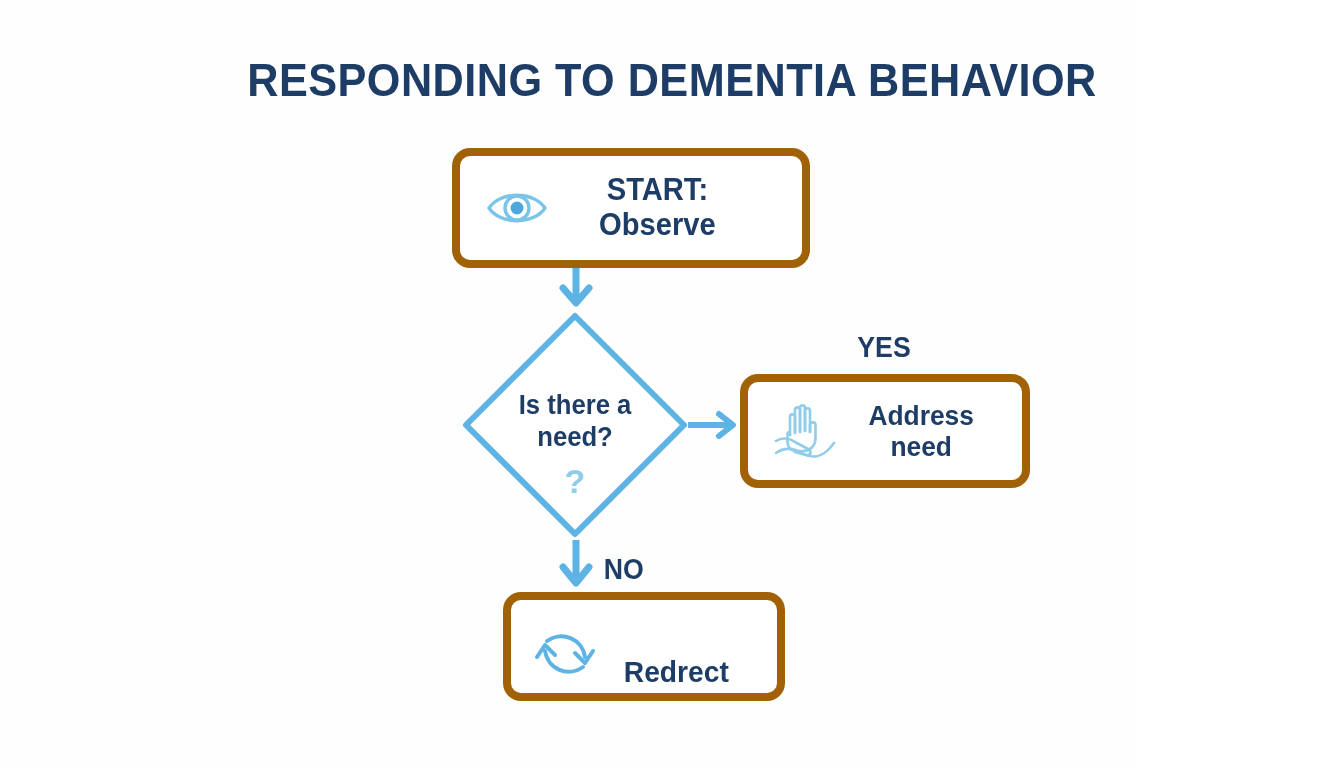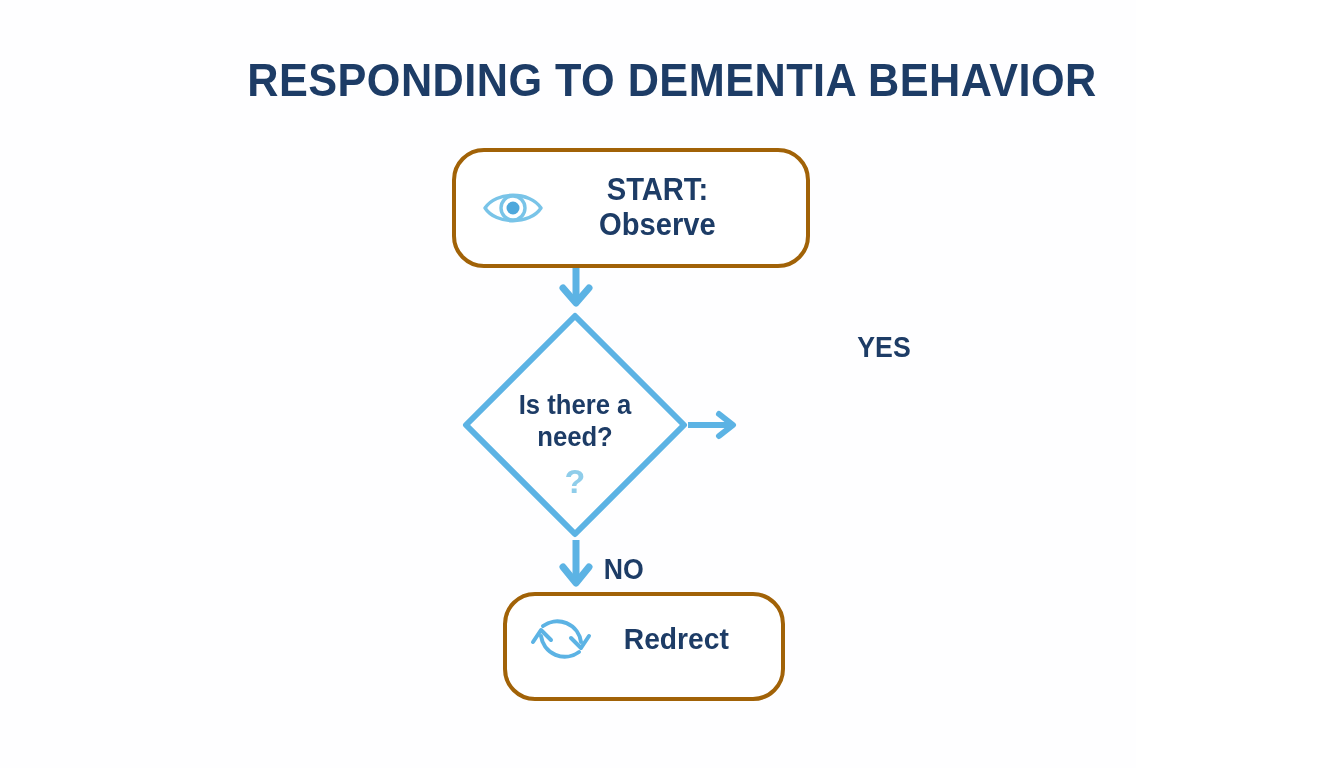--- a/index.html
+++ b/index.html
@@ -30,22 +30,22 @@
     color: #1d3c66;
     transform: scaleX(0.92);
     transform-origin: center center;
     white-space: nowrap;
   }
 
   
   .node-box {
     position: absolute;
     box-sizing: border-box;
-    border: 4px solid #a16207;
-    border-radius: 32px;
+    border: 8px solid #a16207;
+    border-radius: 18px;
     background: #ffffff;
     display: flex;
     align-items: center;
   }
 
   .node-icon {
     flex: 0 0 auto;
     display: flex;
     align-items: center;
     justify-content: center;
@@ -86,21 +86,22 @@
     font-size: 28px;
     padding-right: 6px;
   }
 
   
   #redirect-box {
     left: 503px;
     top: 592px;
     width: 282px;
     height: 109px;
-    padding: 0 16px 16px 18px;
+    padding: 0 16px 4px 18px;
+    align-items: flex-end;
   }
   #redirect-box .node-label {
     font-size: 30px;
     padding-right: 10px;
   }
 
   
   #decision-diamond {
     position: absolute;
     left: 462px;
@@ -214,20 +215,43 @@
       <span>Is there a</span><br>
       <span>need?</span>
     </div>
     <div class="diamond-qmark">?</div>
   </div>
 
   <div class="branch-label" id="label-yes">YES</div>
 
   <div class="branch-label" id="label-no">NO</div>
 
+  <div class="node-box" id="address-box">
+    <span class="node-icon">
+      <svg width="74" height="72" viewBox="0 0 74 72" xmlns="http://www.w3.org/2000/svg">
+        <g fill="none" stroke="#8fcdea" stroke-width="2.6" stroke-linecap="round" stroke-linejoin="round">
+
+          <path d="M22 40 L22 22 C22 18.5 27 18.5 27 22 L27 38"></path>
+          <path d="M27 38 L27 15 C27 11.5 32 11.5 32 15 L32 37"></path>
+          <path d="M32 37 L32 13 C32 9.5 37 9.5 37 13 L37 36"></path>
+          <path d="M37 36 L37 16 C37 12.5 42 12.5 42 16 L42 37"></path>
+          <path d="M42 37 L42 30 C42 26.5 47.5 26.5 47.5 30 L47.5 43
+                   C47.5 51 42 56 34.5 56 L28 56 C23 56 19.5 52 19.5 47 L19.5 40
+                   C19.5 36.5 22 36.5 22 40"></path>
+
+          <path d="M8 46 C14 42, 22 43, 27 47 L40 54 C44 56, 43 61, 38 60 L27 57"></path>
+          <path d="M8 58 C16 52, 26 53, 34 58 C44 64, 54 62, 62 53 L66 48"></path>
+        </g>
+      </svg>
+    </span>
+    <span class="node-label">
+      <span>Address</span><br>
+      <span>need</span>
+    </span>
+  </div>
 
   <div class="node-box" id="redirect-box">
     <span class="node-icon">
       <svg width="72" height="70" viewBox="0 0 72 70" xmlns="http://www.w3.org/2000/svg">
         <g fill="none" stroke="#5cb3e4" stroke-width="4" stroke-linecap="round" stroke-linejoin="round">
 
           <path d="M18 22 A24 24 0 0 1 56 38"></path>
           <polyline points="46,34 56,44 64,32"></polyline>
 
           <path d="M54 48 A24 24 0 0 1 16 32"></path>

